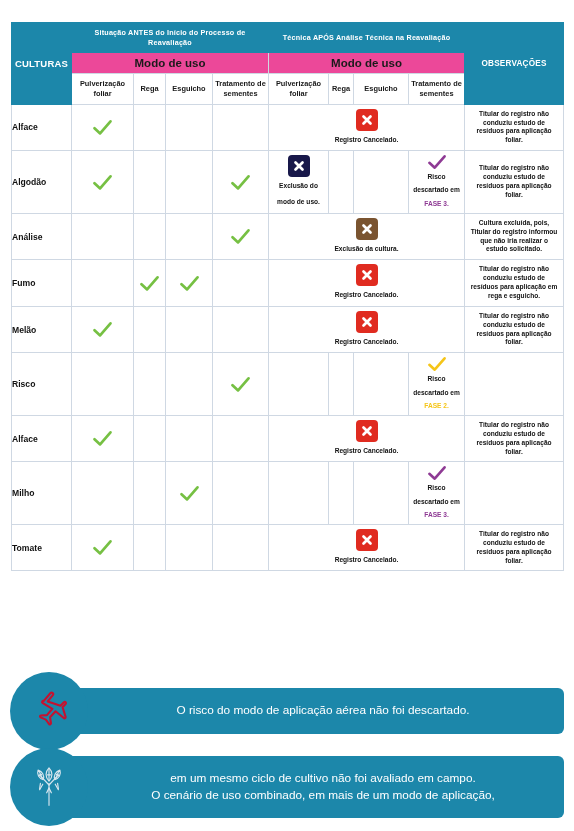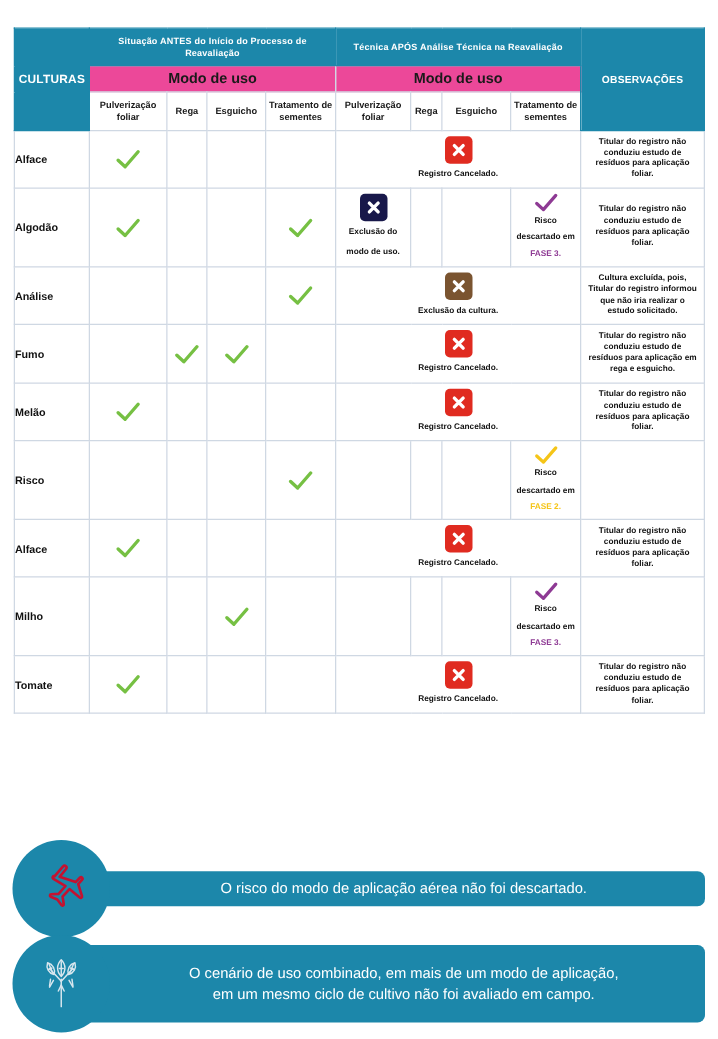--- a/index.html
+++ b/index.html
@@ -154,21 +154,21 @@
     background: #1c87aa;
     display: flex;
     align-items: center;
     justify-content: center;
     flex: 0 0 auto;
     position: relative;
     z-index: 2;
   }
   .banner-bar {
     background: #1c87aa;
-    height: 28px;
+    height: 46px;
     border-radius: 0 6px 6px 0;
     display: flex;
     align-items: center;
     justify-content: center;
     margin-left: -34px;
     padding-left: 34px;
     flex: 1 1 auto;
     position: relative;
     z-index: 1;
   }
@@ -484,17 +484,17 @@
         <path d="M21 30l-1 7"></path>
         <path d="M40 31l4 7"></path>
         <path d="M43 30l1 7"></path>
         <path d="M32 36l-3 6"></path>
         <path d="M32 36l3 6"></path>
       </svg>
     </span>
   </div>
   <div class="banner-bar tall">
     <div class="banner-text">
+      <div>em um mesmo ciclo de cultivo não foi avaliado em campo.</div>
       <div>O cenário de uso combinado, em mais de um modo de aplicação,</div>
-      <div>em um mesmo ciclo de cultivo não foi avaliado em campo.</div>
     </div>
   </div>
 </div>
 
 </body></html>

